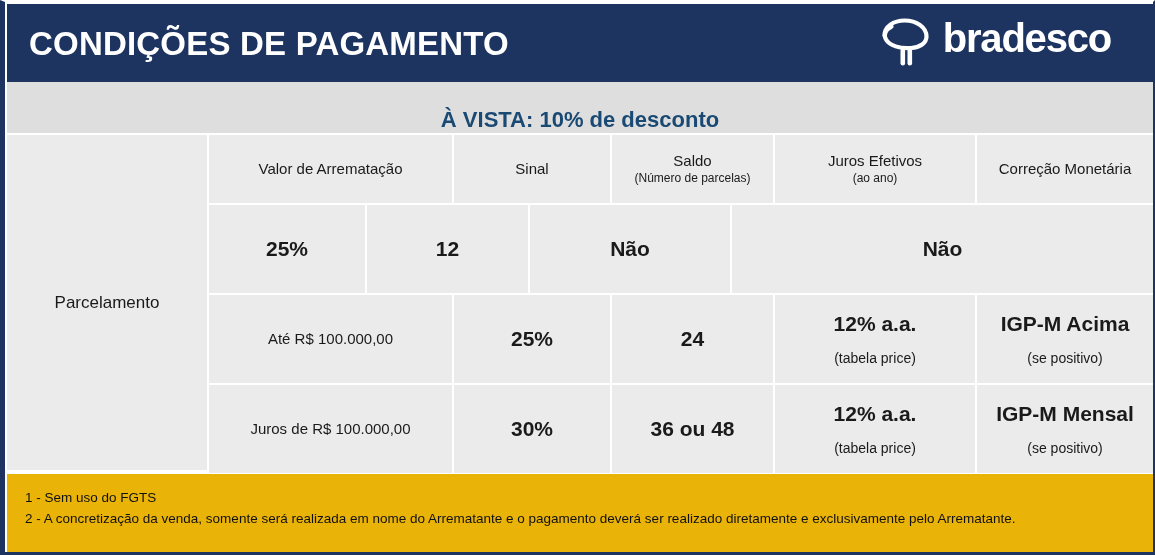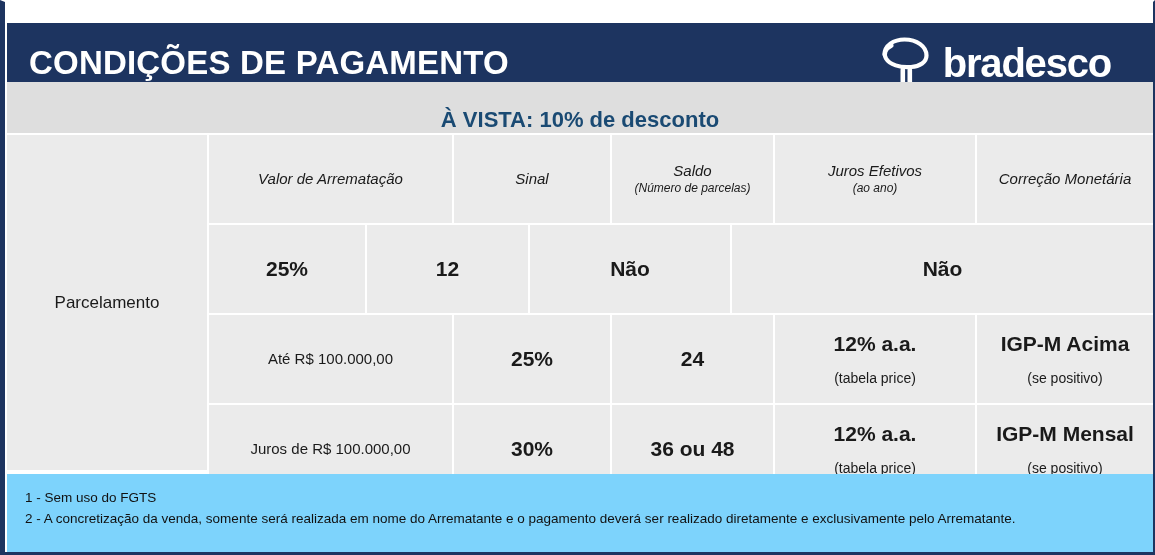--- a/index.html
+++ b/index.html
@@ -21,36 +21,36 @@
     border-right:2px solid #1d3460;
     border-top:2px solid #ffffff;
   }
   .card:after{
     content:"";position:absolute;left:0;right:0;bottom:0;height:3px;
     background:#1d3460;
   }
 
   
   .header{
-    position:absolute;left:2px;top:21px;width:1146px;height:80px;
+    position:absolute;left:2px;top:2px;width:1146px;height:80px;
     background:#1d3460;
     display:flex;align-items:center;justify-content:space-between;
     box-sizing:border-box;
     padding:0 18px 0 22px;
     gap:32px;
   }
   .header-title{
     color:#ffffff;
     font-size:33px;
     font-weight:bold;
     letter-spacing:.2px;
     white-space:nowrap;
   }
   .brand{
-    display:flex;align-items:center;gap:9px;
+    display:flex;align-items:flex-start;gap:9px;
     padding-right:24px;
   }
   .brand-mark{width:58px;height:52px;display:block;}
   .brand-word{
     color:#ffffff;font-size:40px;font-weight:bold;letter-spacing:-1.2px;
     line-height:1;white-space:nowrap;
   }
 
   
   .subtitle-band{
@@ -75,21 +75,21 @@
     background:#ebebeb;
     display:flex;align-items:center;justify-content:center;
     margin-right:2px;
     box-sizing:border-box;
   }
   .rowlabel-text{font-size:17px;color:#1a1a1a;}
 
   .grid-col{flex:1;display:flex;flex-direction:column;}
 
   .trow{display:flex;flex:0 0 auto;}
-  .trow.header-row{height:88px;font-style:italic;}
+  .trow.header-row{height:68px;}
   .trow.data-row{height:88px;}
   .trow + .trow{margin-top:2px;}
 
   .cell{
     background:#ebebeb;
     display:flex;flex-direction:column;
     align-items:center;justify-content:center;
     box-sizing:border-box;
     text-align:center;
     color:#1a1a1a;
@@ -105,21 +105,21 @@
   .h-main{font-size:15px;line-height:1.25;}
   .h-sub{font-size:12px;line-height:1.25;}
 
   .d-text{font-size:15px;line-height:1.3;}
   .d-strong{font-size:21px;font-weight:bold;line-height:1.25;}
   .d-sub{font-size:14px;line-height:1.3;margin-top:12px;}
 
   
   .footnotes{
     position:absolute;left:2px;top:472px;width:1146px;height:78px;
-    background:#7dd3fc;
+    background:#eab308;
     box-sizing:border-box;
     padding:14px 0 0 18px;
   }
   .footnote{
     font-size:13.5px;color:#111111;line-height:1.55;white-space:nowrap;
   }
 </style>
 </head>
 <body>
 

